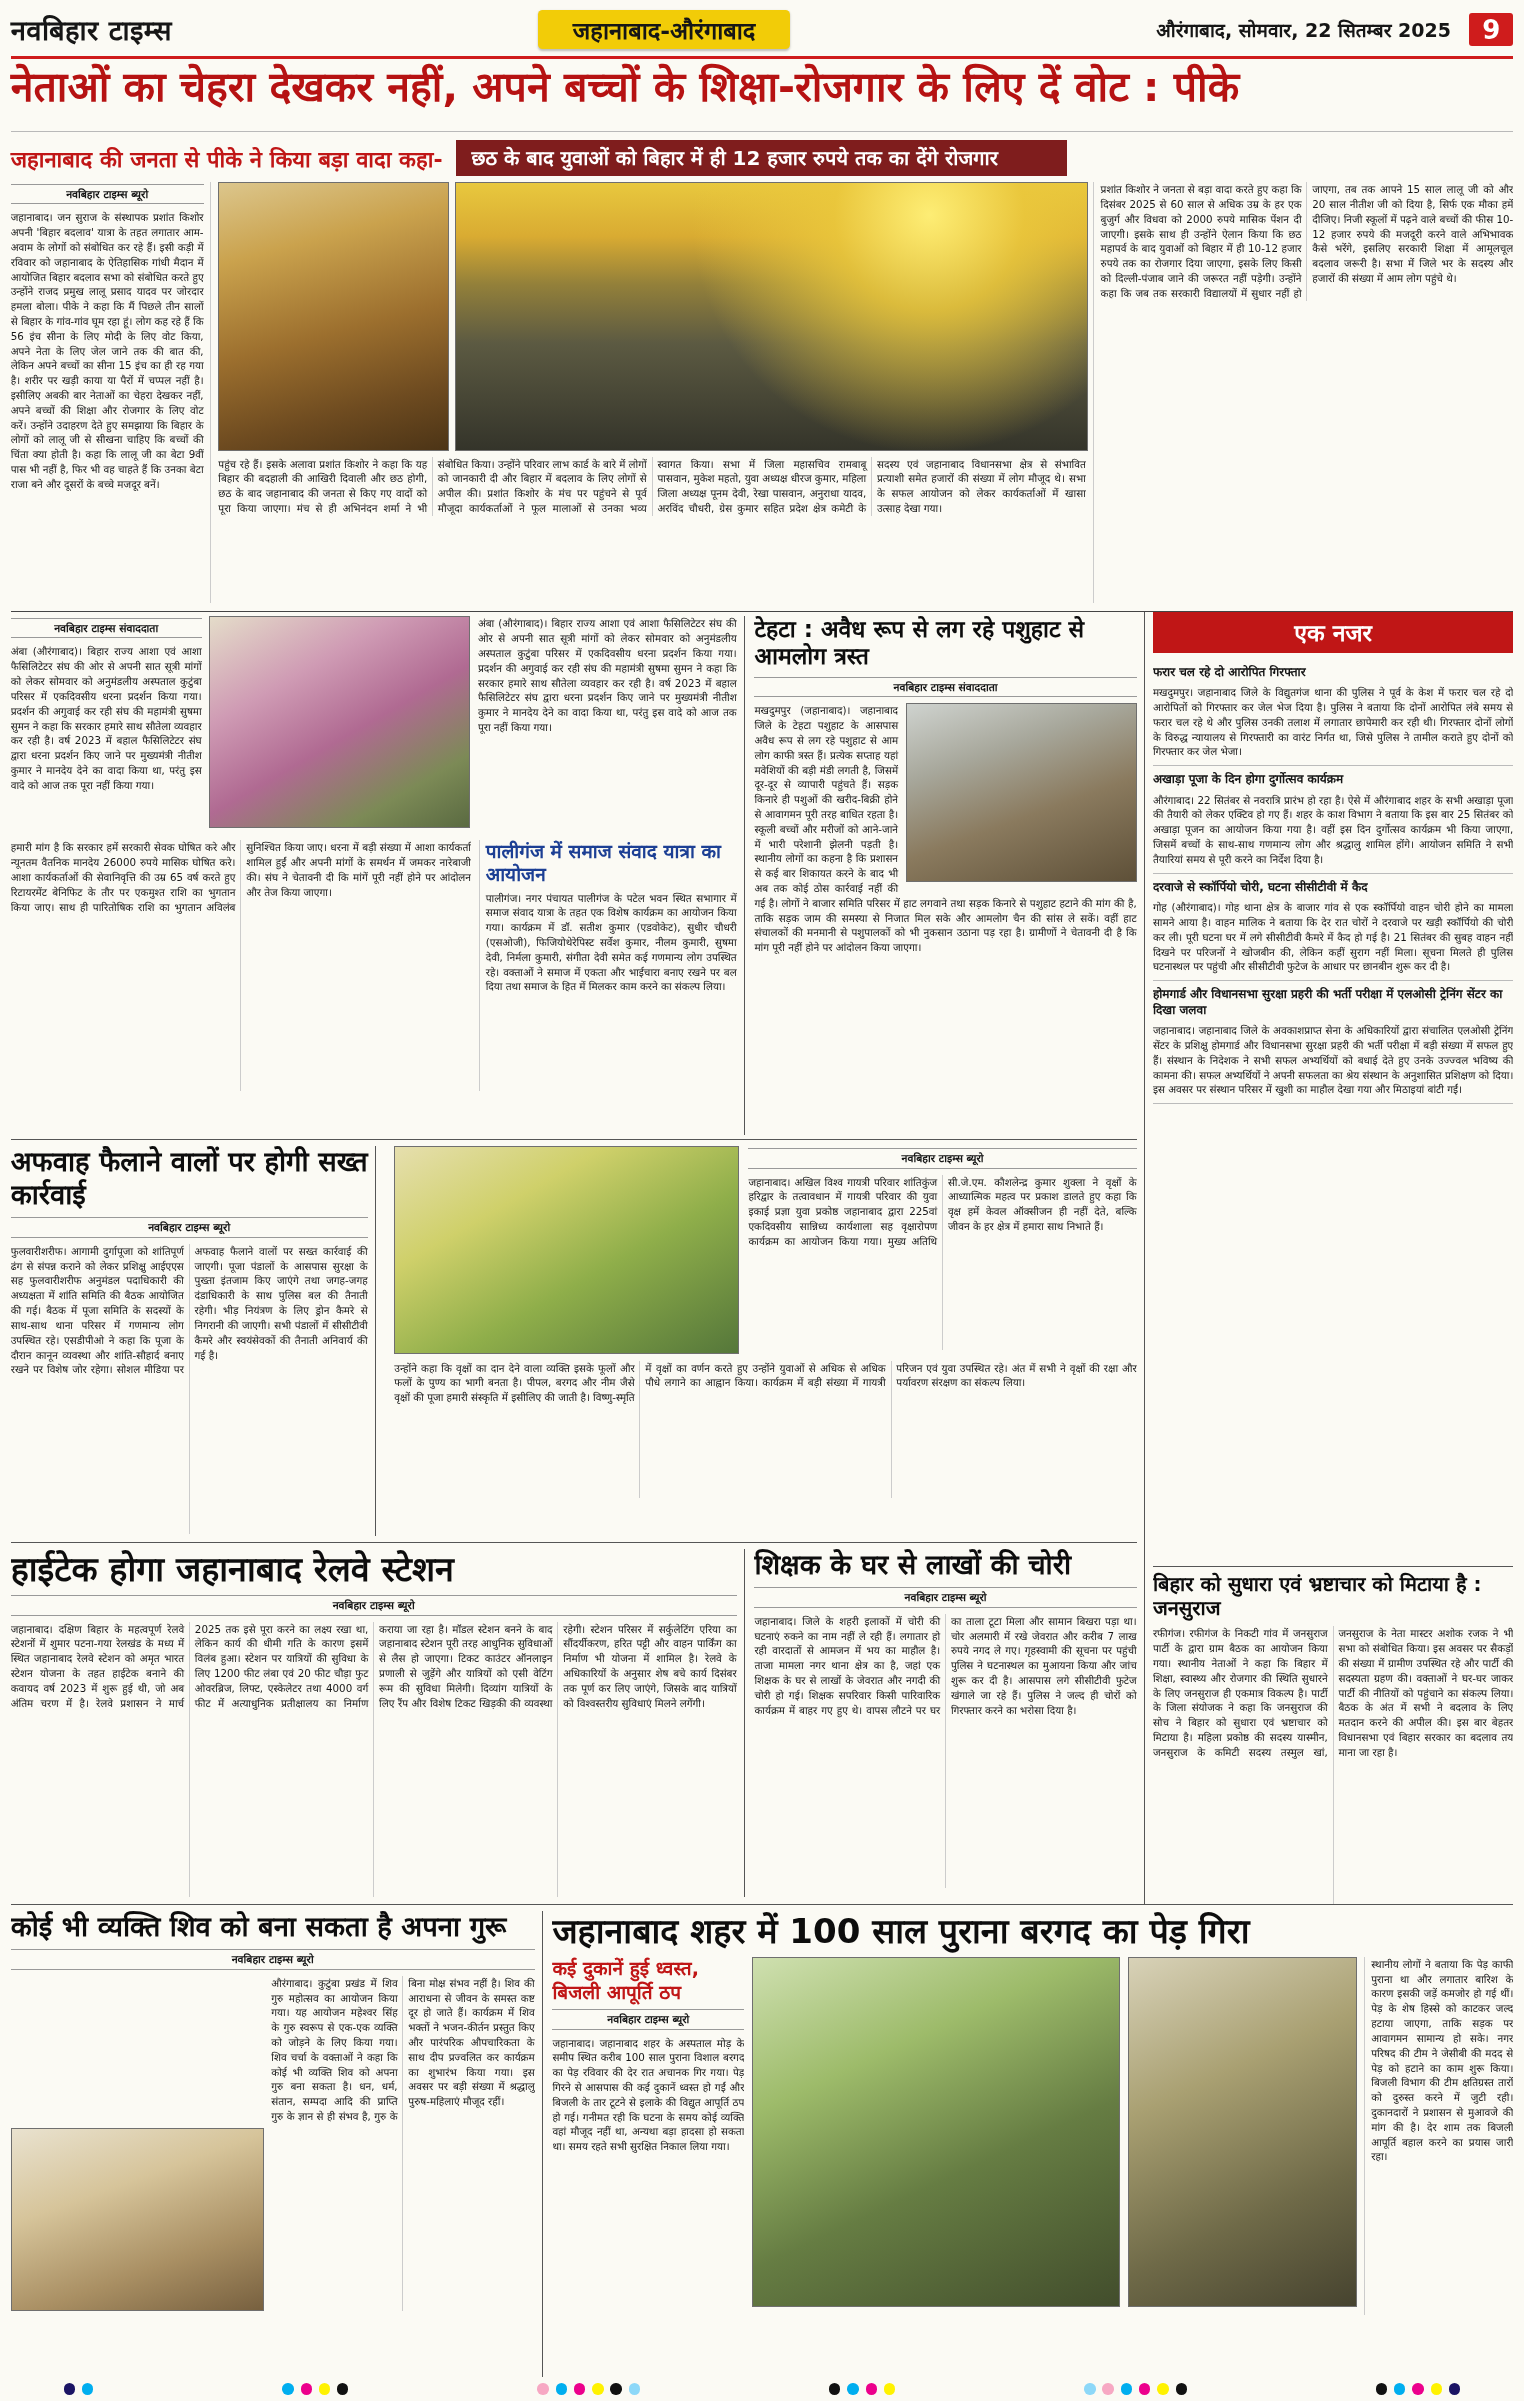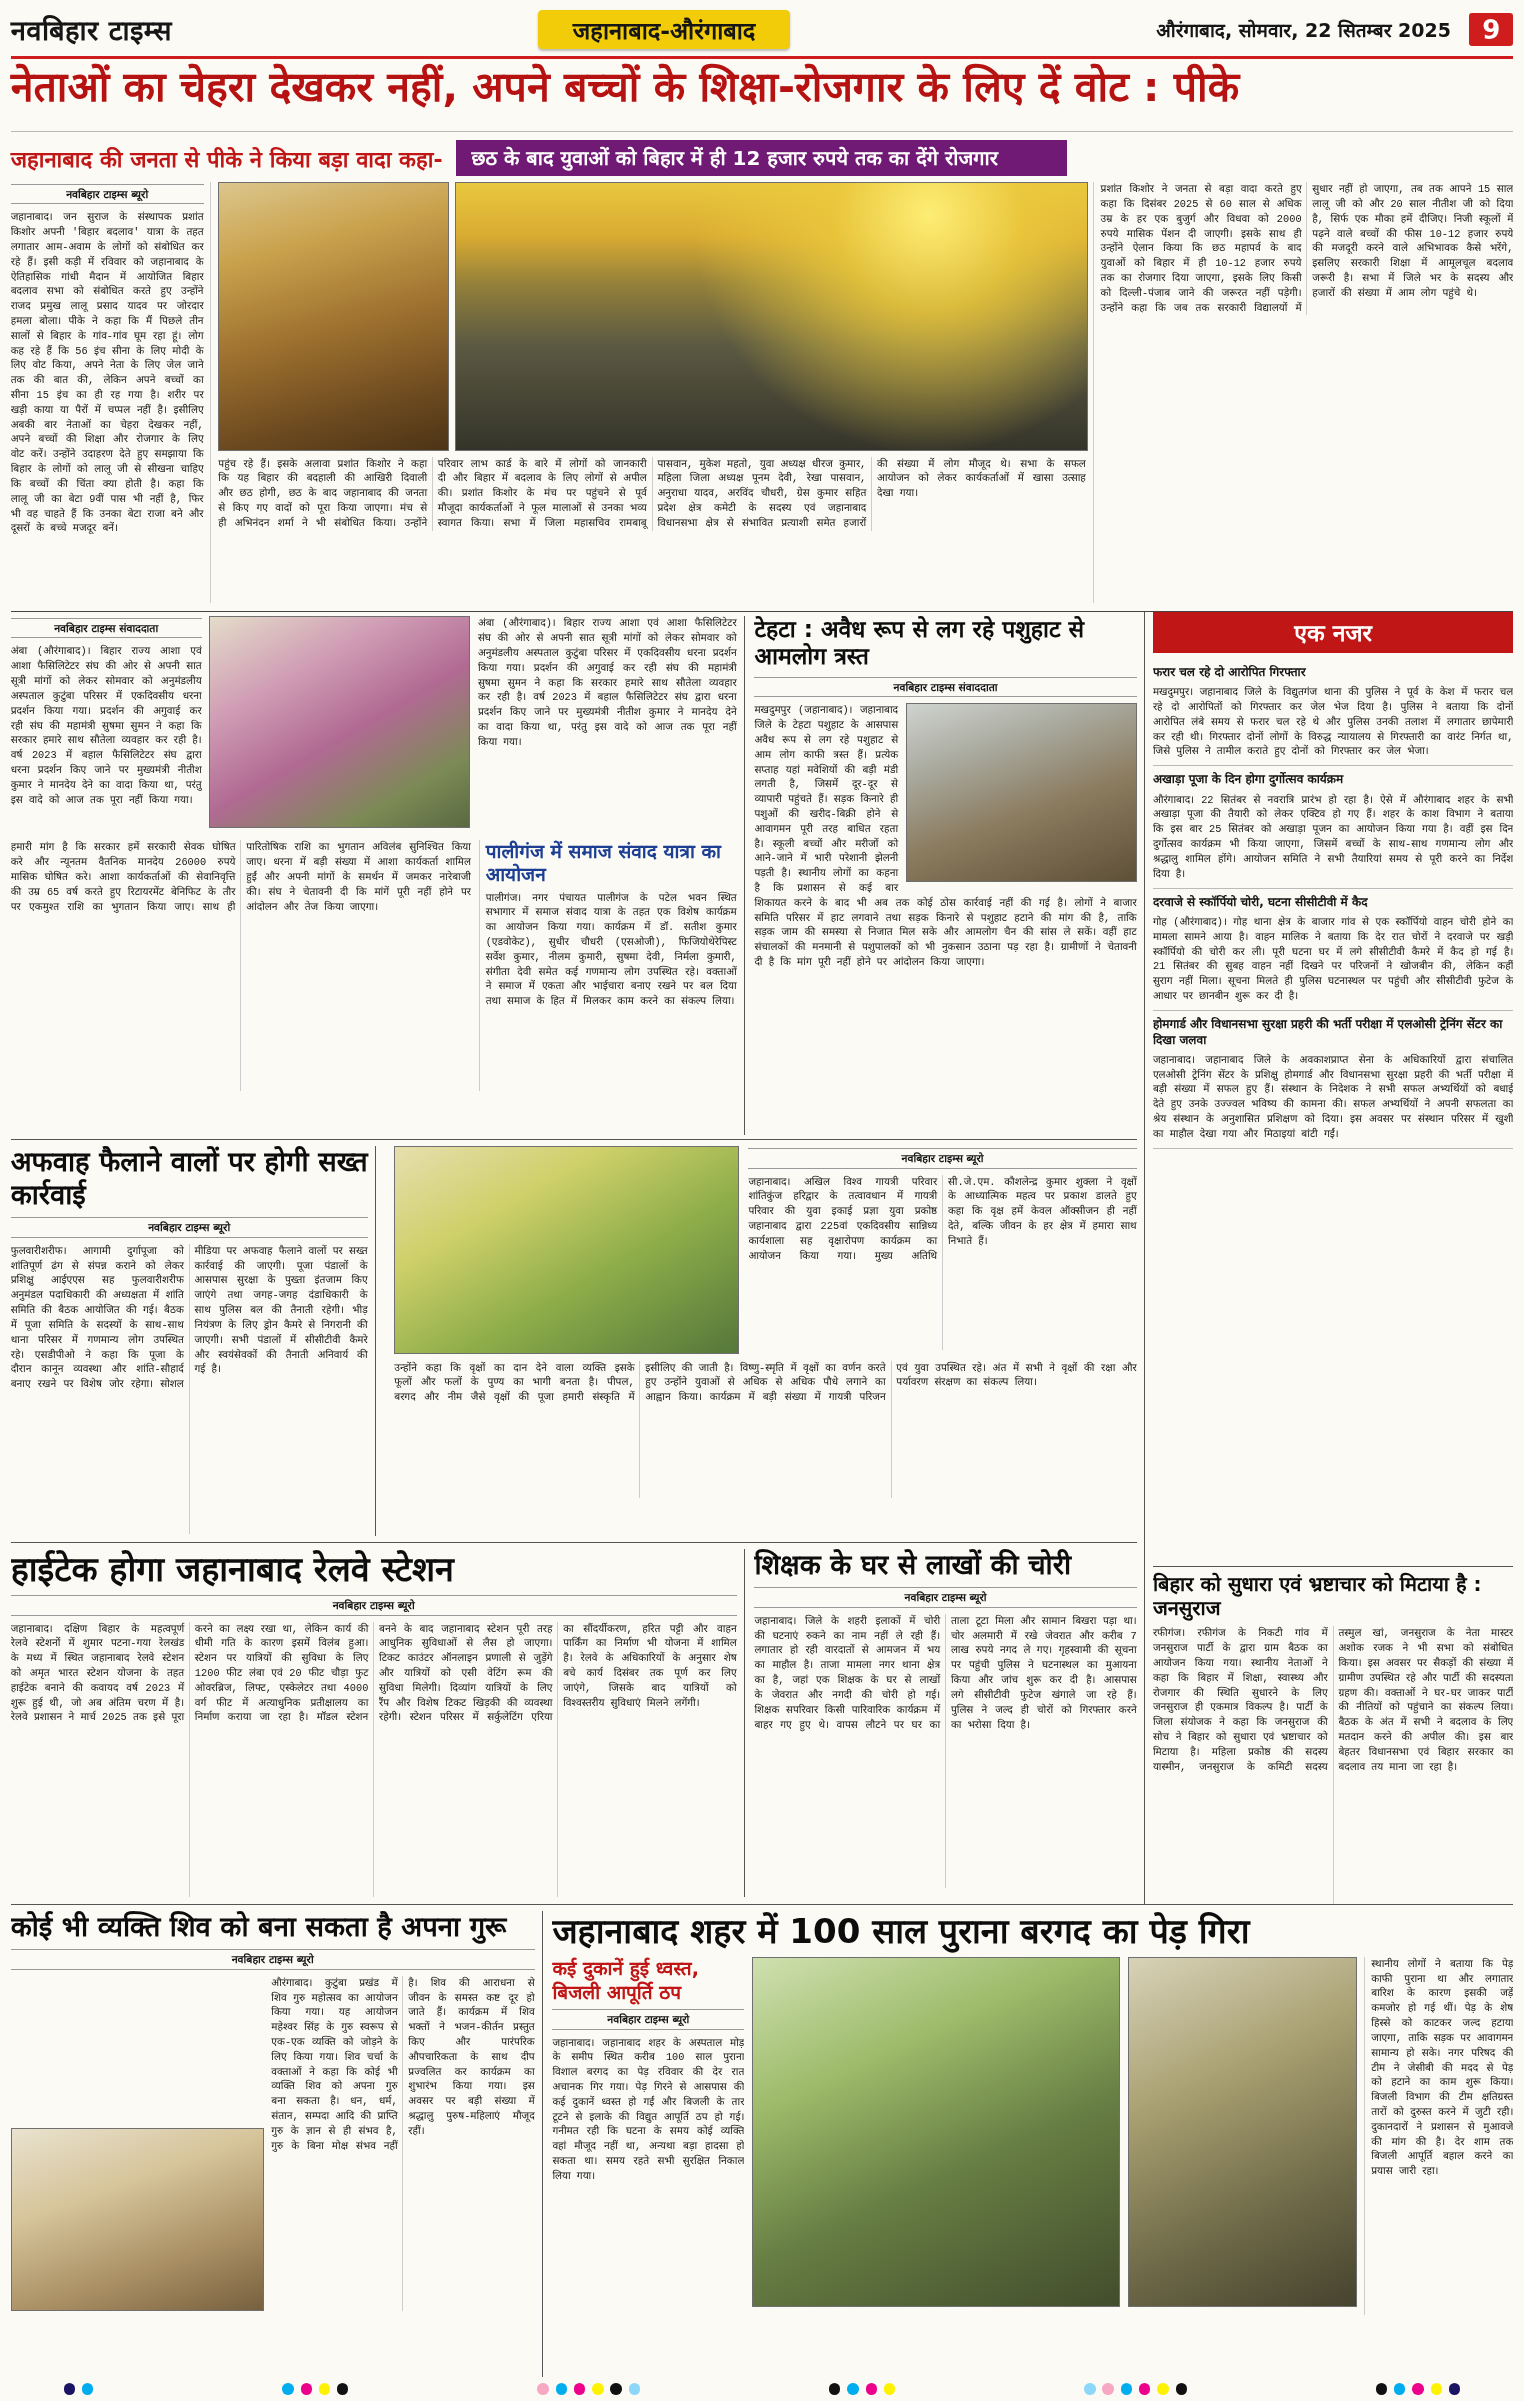--- a/index.html
+++ b/index.html
@@ -12,29 +12,29 @@
   .paper-name{font-size:27.4px;font-weight:700;letter-spacing:0.4px;}
   .region-tab{margin:0 auto;background:#f2cc08;border-radius:4.6px;padding:3.8px 35px;font-size:23.6px;font-weight:700;box-shadow:0 1.5px 2.3px rgba(0,0,0,.25);}
   .dateline{font-size:19px;font-weight:700;white-space:nowrap;}
   .page-num{background:#cf1c1c;color:#fff;font-size:26px;font-weight:700;padding:1.5px 13px;border-radius:3px;}
   .red-rule{height:3px;background:#cf1c1c;margin:4.6px 0 6.1px;}
 
   
   .lead-headline{font-size:41px;line-height:1.12;font-weight:800;color:#b61212;margin:0 0 7.6px;border-bottom:0.8px solid #b9b9b9;padding-bottom:20px;}
   .kicker-row{display:flex;align-items:center;gap:13.7px;width:1056px;margin-bottom:6.1px;}
   .kicker-left{color:#c01616;font-weight:800;font-size:22px;white-space:nowrap;}
-  .kicker-right{flex:1;background:#701a75;color:#fff;font-weight:800;font-size:20px;padding:4.6px 15.2px;}
+  .kicker-right{flex:1;background:#7f1d1d;color:#fff;font-weight:800;font-size:20px;padding:4.6px 15.2px;}
   .lead-grid{display:grid;grid-template-columns:200px 229px 631px 1fr;grid-template-rows:267px 1fr;gap:7.6px;height:421px;border-bottom:1.5px solid #444;padding-bottom:7.6px;overflow:hidden;}
   .lead-left{grid-row:1/3;overflow:hidden;border-right:0.8px solid #ccc;padding-right:6.1px;}
   .lead-right{grid-column:4;grid-row:1/3;overflow:hidden;border-left:0.8px solid #ccc;padding-left:6.1px;}
   .lead-bottom{grid-column:2/4;grid-row:2;overflow:hidden;}
 
   
   .byline{font-weight:700;text-align:center;font-size:10.7px;border-top:0.8px solid #999;border-bottom:0.8px solid #999;padding:2.3px 0;margin:1.5px 0 6.1px;}
-  .body{font-size:10.3px;line-height:1.44;text-align:justify;margin:0;font-family:Liberation Mono, monospace;}
+  .body{font-size:10.3px;line-height:1.44;text-align:justify;margin:0;}
   .cols2{column-count:2;column-gap:10.7px;column-rule:0.8px solid #ccc;}
   .cols3{column-count:3;column-gap:10.7px;column-rule:0.8px solid #ccc;}
   .cols4{column-count:4;column-gap:10.7px;column-rule:0.8px solid #ccc;}
   h2{margin:0 0 6.1px;font-weight:800;color:#0d0d0d;line-height:1.18;}
   .h-xl{font-size:34px;}
   .h-lg{font-size:27.4px;}
   .h-md{font-size:23px;}
   .h-sm{font-size:20px;}
   .photo{border:0.8px solid #6f6f6f;flex:none;}
 

